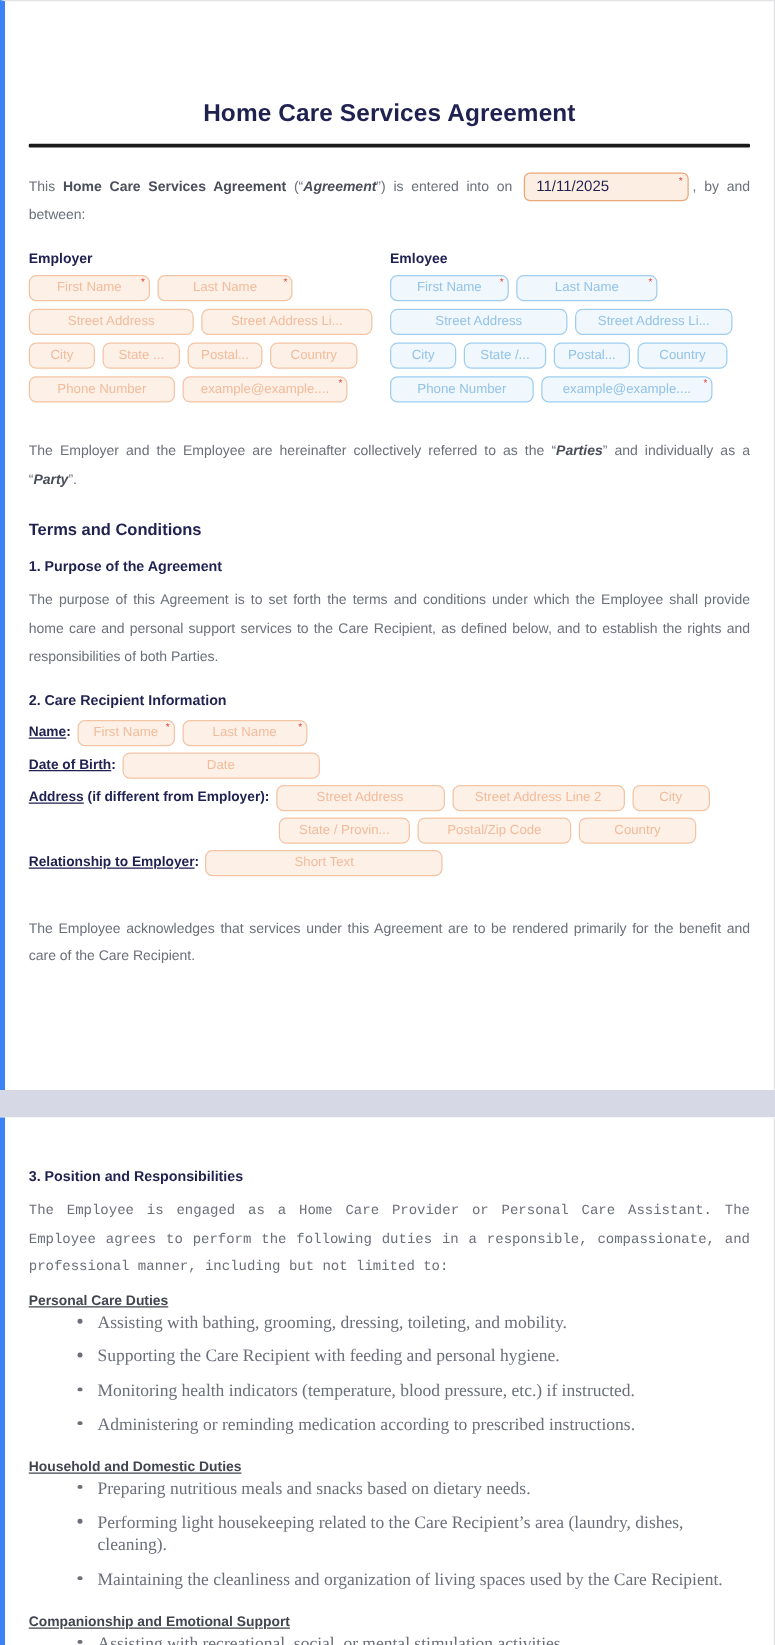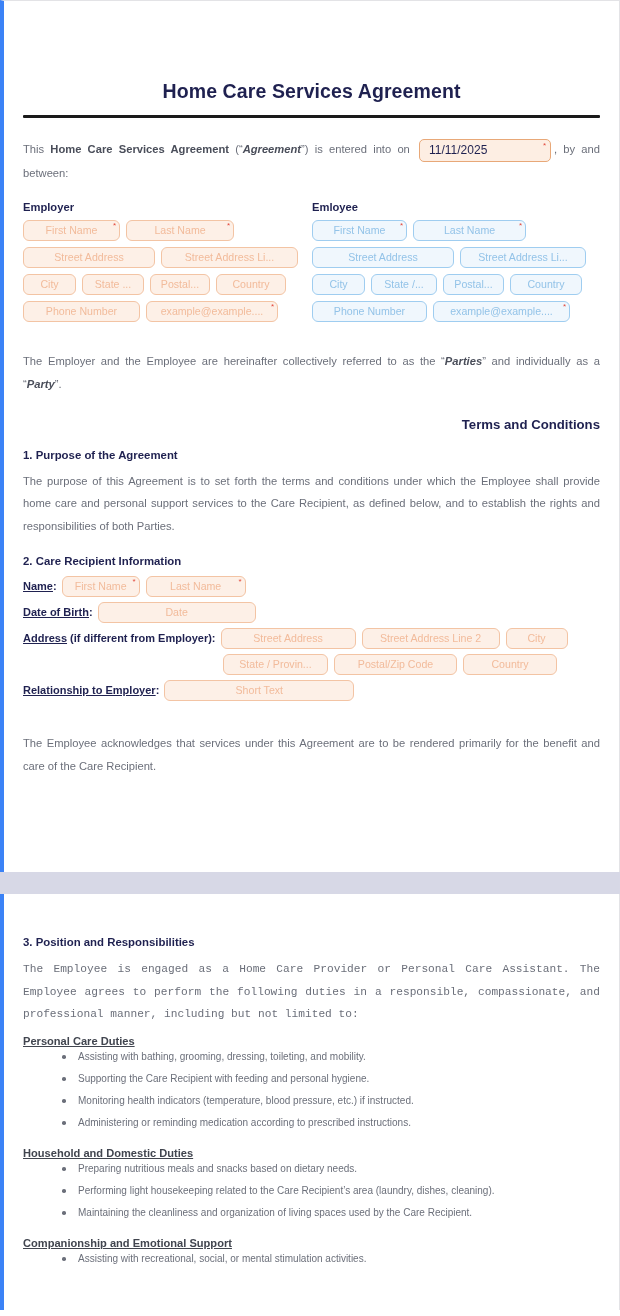--- a/index.html
+++ b/index.html
@@ -56,21 +56,21 @@
   .body-text b { color: #4a4e5a; font-weight: bold; }
   .body-text .bi { font-weight: bold; font-style: italic; color: #4a4e5a; }
 
   .p-intro { padding-top: 20px; }
   .p-parties { padding-top: 22px; }
   .p-purpose { padding-top: 9px; }
   .p-ack { padding-top: 26px; }
 
   
   .h-center {
-    text-align: right;
+    text-align: left;
     font-size: 13.2px;
     font-weight: bold;
     color: #1f2150;
     margin: 0;
     padding-top: 21px;
   }
   .h-section {
     font-size: 11.4px;
     font-weight: bold;
     color: #1f2150;
@@ -212,24 +212,25 @@
   .c-short { width: 190px; }
 
   
   ul.duties {
     margin: 0;
     padding: 3px 0 0 39px;
     list-style: none;
   }
   ul.duties li {
     position: relative;
-    font-size: 10px;
+    font-size: 14px;
     color: #6b6f7a;
     line-height: 1.3;
     padding: 0 0 9px 16px;
+    font-family: Liberation Serif, serif;
   }
   ul.duties li::before {
     content: "";
     position: absolute;
     left: 0; top: 5px;
     width: 3.5px; height: 3.5px;
     border-radius: 50%;
     background: #6b6f7a;
   }
   .sec3-body { padding-top: 10px; font-family: Liberation Mono, monospace; }

